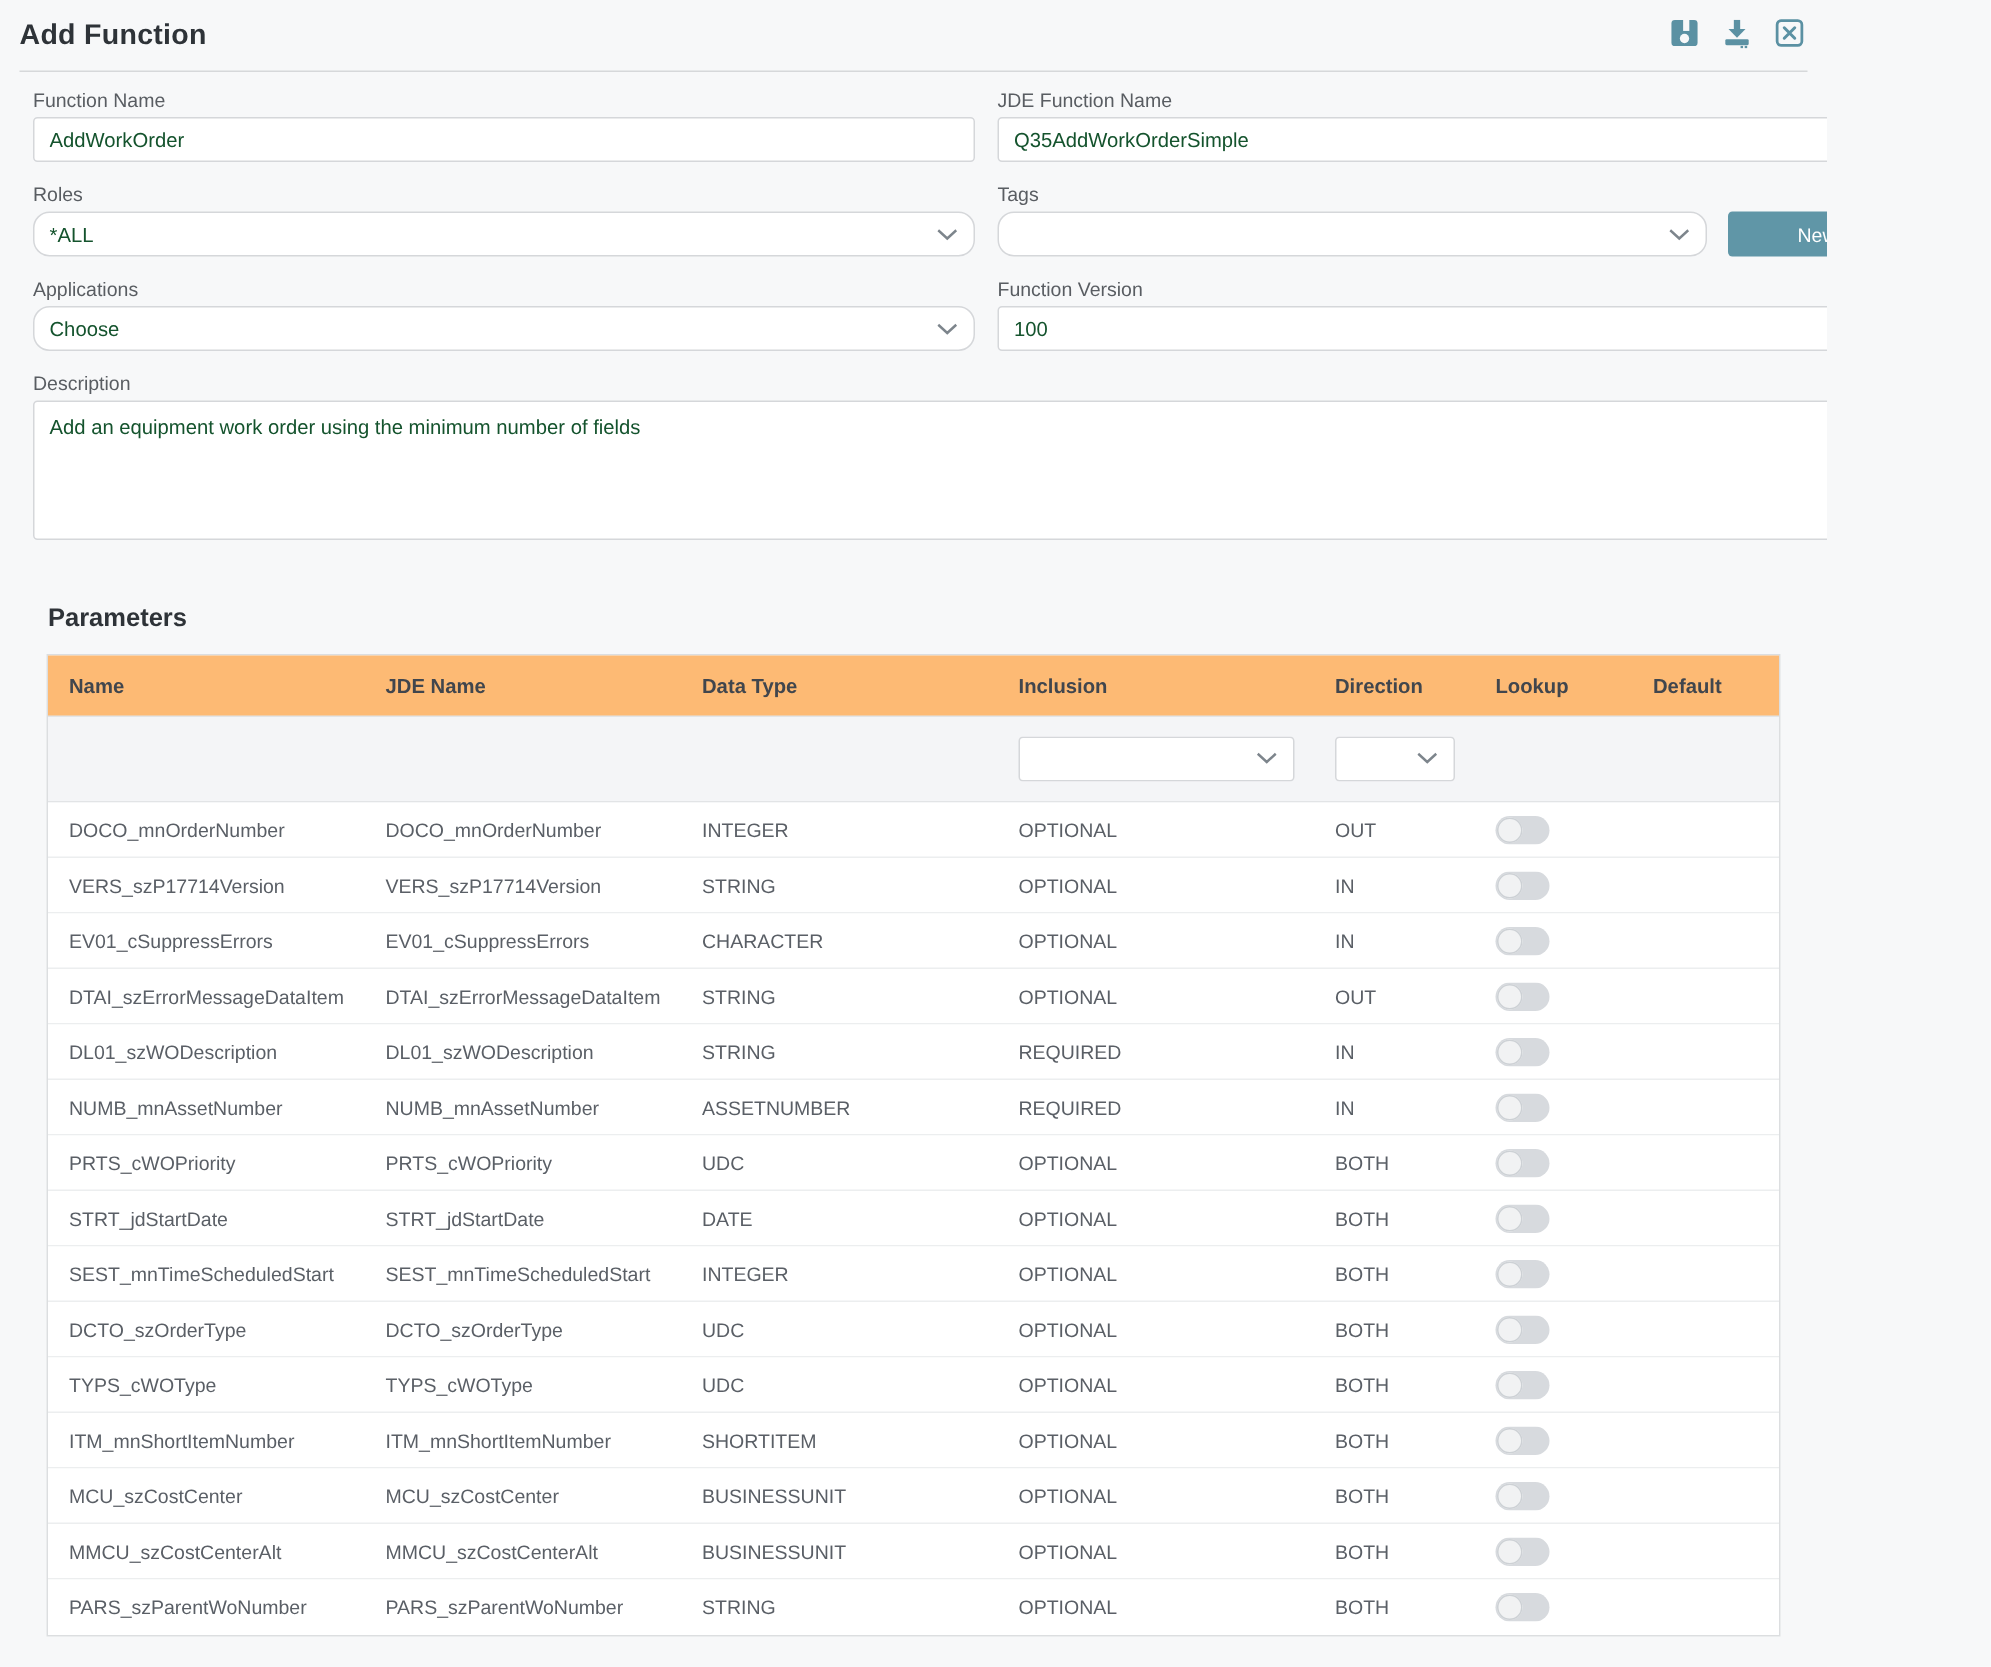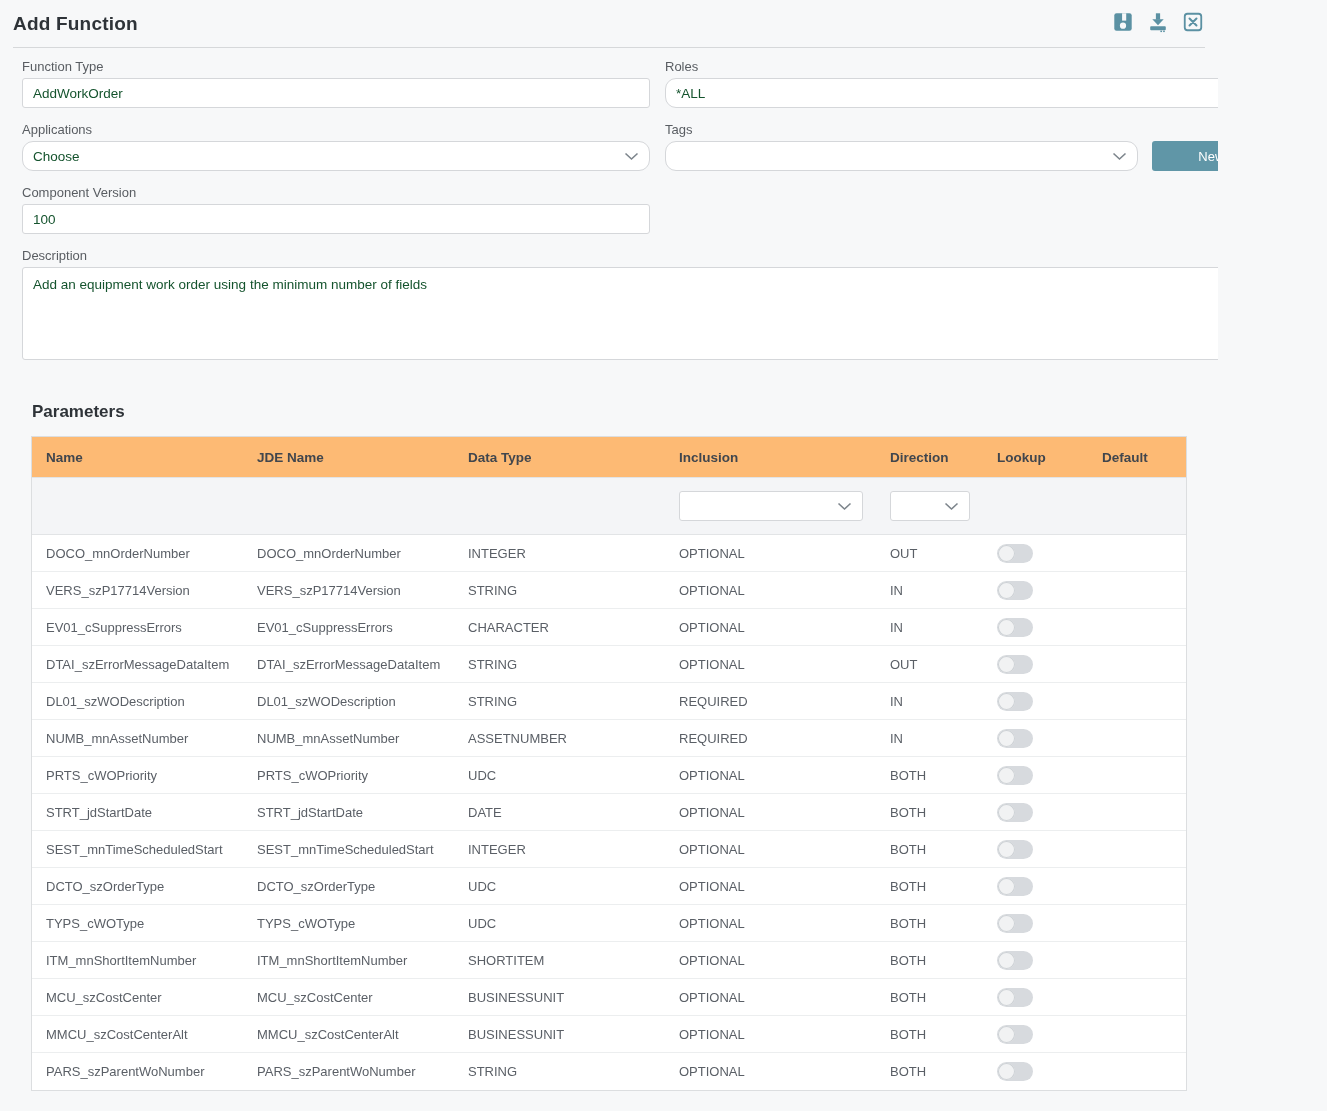--- a/index.html
+++ b/index.html
@@ -94,41 +94,33 @@
             <path d="M8.2 8.2 L15.8 15.8 M15.8 8.2 L8.2 15.8" stroke="#5b91a3" stroke-width="2.2" stroke-linecap="round"></path>
           </svg>
         </span>
       </button>
     </div>
   </div>
 
   <div class="form">
 
     <div class="field">
-      <span class="field-label">Function Type</span>
+      <span class="field-label">Function Name</span>
       <input class="control" type="text" value="AddWorkOrder" style="">
     </div>
 
+    <div class="field">
+      <span class="field-label">JDE Function Name</span>
+      <input class="control" type="text" value="Q35AddWorkOrderSimple" style="">
+    </div>
 
     <div class="field">
       <span class="field-label">Roles</span>
       <div class="select">
         <span>*ALL</span>
-        <span class="chev">
-          <svg width="15" height="9" viewBox="0 0 15 9">
-              <path d="M1.5 1.5 L7.5 7 L13.5 1.5" fill="none" stroke="#7d858c" stroke-width="1.6"></path>
-            </svg>
-        </span>
-      </div>
-    </div>
-
-    <div class="field">
-      <span class="field-label">Applications</span>
-      <div class="select">
-        <span>Choose</span>
         <span class="chev">
           <svg width="15" height="9" viewBox="0 0 15 9">
               <path d="M1.5 1.5 L7.5 7 L13.5 1.5" fill="none" stroke="#7d858c" stroke-width="1.6"></path>
             </svg>
         </span>
       </div>
     </div>
 
     <div class="field">
       <span class="field-label">Tags</span>
@@ -139,21 +131,33 @@
             <svg width="15" height="9" viewBox="0 0 15 9">
                 <path d="M1.5 1.5 L7.5 7 L13.5 1.5" fill="none" stroke="#7d858c" stroke-width="1.6"></path>
               </svg>
           </span>
         </div>
         <button class="btn-newtag">New Tag</button>
       </div>
     </div>
 
     <div class="field">
-      <span class="field-label">Component Version</span>
+      <span class="field-label">Applications</span>
+      <div class="select">
+        <span>Choose</span>
+        <span class="chev">
+          <svg width="15" height="9" viewBox="0 0 15 9">
+              <path d="M1.5 1.5 L7.5 7 L13.5 1.5" fill="none" stroke="#7d858c" stroke-width="1.6"></path>
+            </svg>
+        </span>
+      </div>
+    </div>
+
+    <div class="field">
+      <span class="field-label">Function Version</span>
       <input class="control" type="text" value="100" style="">
     </div>
 
     <div class="field desc-field">
       <span class="field-label">Description</span>
       <div class="desc-wrap">
         <textarea class="control" style="">Add an equipment work order using the minimum number of fields</textarea>
         <span class="grip">
           <svg width="11" height="11" viewBox="0 0 11 11">
             <path d="M10 1 L1 10 M10 6 L6 10" stroke="#8a8f94" stroke-width="1" stroke-dasharray="1.6,1.4"></path>

